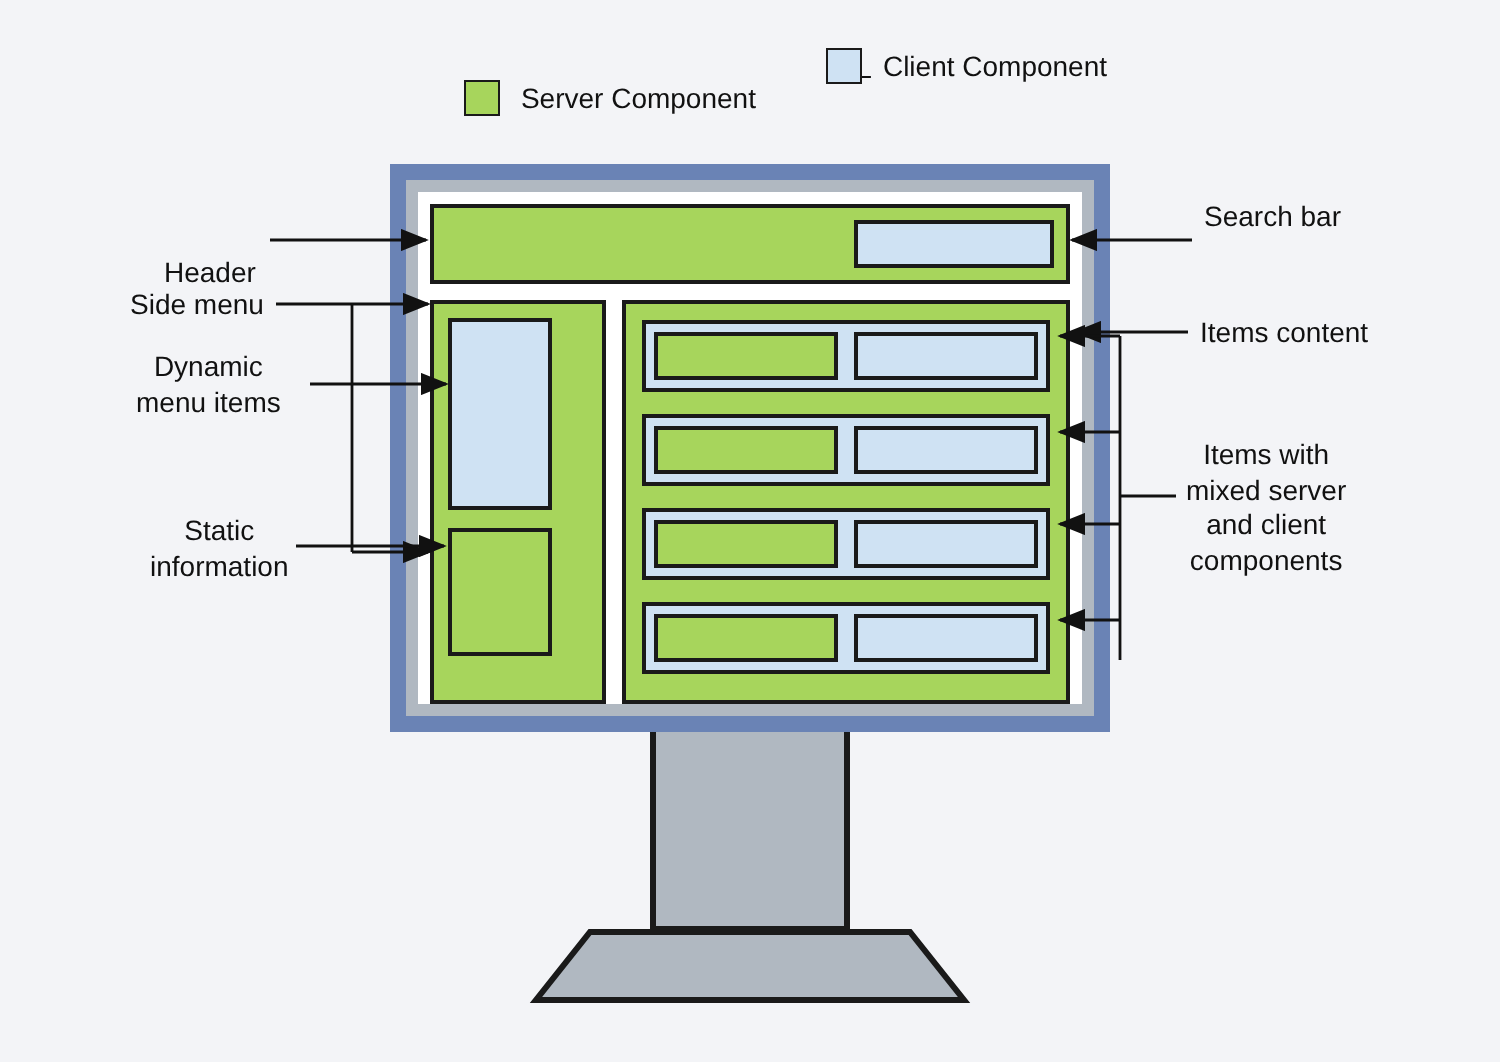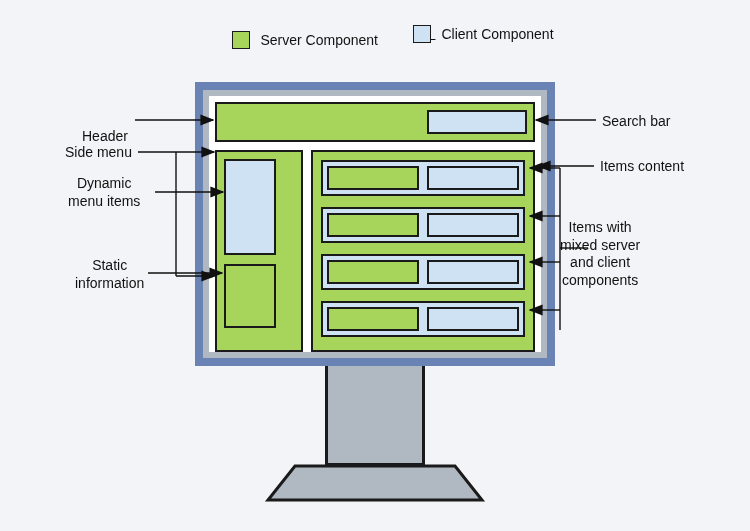--- a/index.html
+++ b/index.html
@@ -15,21 +15,21 @@
   .client-block{background:#cfe2f3;border:2px solid #1a1a1a;box-sizing:border-box;}
   .label{font-size:14px;line-height:1.25;text-align:left;}
   .label.center{text-align:center;}
   svg.arrows{position:absolute;left:0;top:0;width:750px;height:531px;pointer-events:none;}
 </style>
 </head>
 <body>
 
 <div class="canvas">
 
-  <div class="abs" style="left:192px;top:30px;padding-left:40px;">
+  <div class="abs" style="left:192px;top:40px;padding-left:40px;">
     <span class="legend-box server-fill"></span>
     <span class="legend-text">Server Component</span>
   </div>
   <div class="abs" style="left:413px;top:24px;text-decoration:underline;">
     <span class="legend-box client-fill"></span>
     <span class="legend-text">Client Component</span>
   </div>
 
   <div class="abs monitor-outer" style="left:195px;top:82px;width:360px;height:284px;">
     <div class="monitor-inner" style="position:absolute;left:6px;top:6px;right:6px;bottom:6px;">
@@ -79,23 +79,23 @@
     <polygon points="35,6 195,6 222,40 8,40" fill="#b0b8c1" stroke="#1a1a1a" stroke-width="3"></polygon>
   </svg>
 
   <div class="abs label" style="left:82px;top:113px;margin-top:15px;">Header</div>
   <div class="abs label" style="left:65px;top:144px;">Side menu</div>
   <div class="abs label center" style="left:75px;top:257px;white-space:pre-line;">Static
 information</div>
   <div class="abs label center" style="left:68px;top:175px;white-space:pre-line;">Dynamic
 menu items</div>
 
-  <div class="abs label" style="left:602px;top:113px;">Search bar</div>
+  <div class="abs label" style="left:602px;top:100px;">Search bar</div>
   <div class="abs label" style="left:600px;top:158px;">Items content</div>
-  <div class="abs label center" style="left:560px;top:219px;white-space:pre-line;">Items with
+  <div class="abs label center" style="left:593px;top:219px;white-space:pre-line;">Items with
 mixed server
 and client
 components</div>
 
   <svg class="arrows">
     <defs>
       <marker id="ah" markerWidth="10" markerHeight="8" refX="9" refY="4" orient="auto">
         <polygon points="0,0 10,4 0,8" fill="#111"></polygon>
       </marker>
     </defs>

